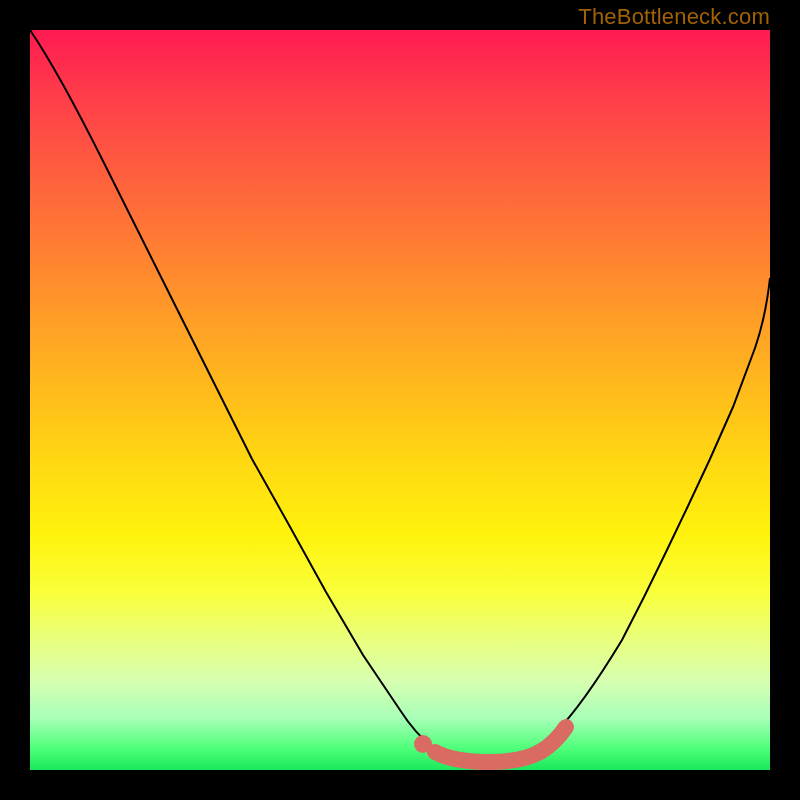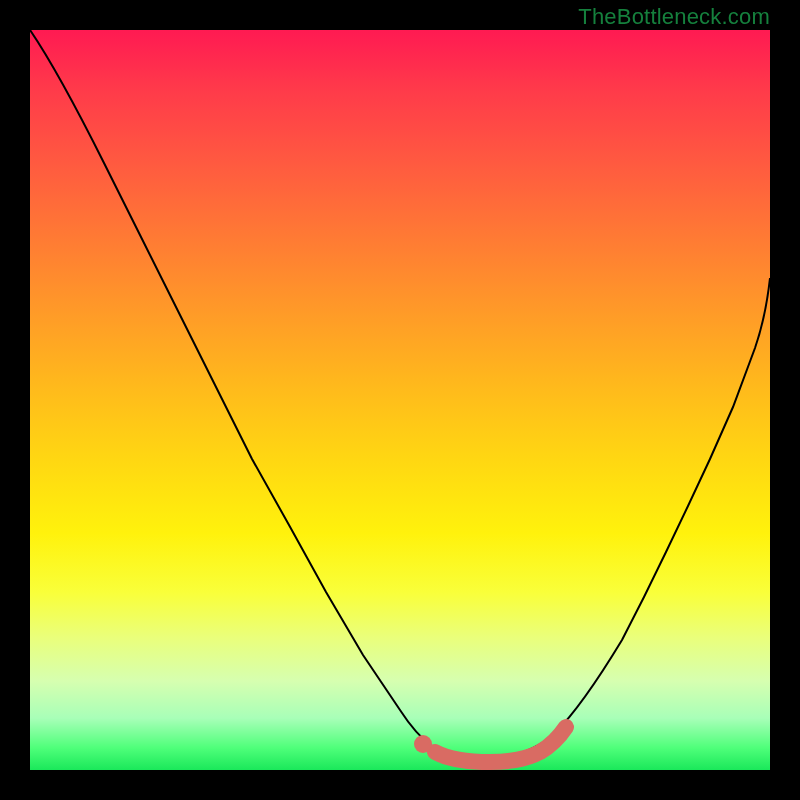--- a/index.html
+++ b/index.html
@@ -40,21 +40,21 @@
       #d6ffb0 88%,
       #a8ffb8 93%,
       #4fff7a 97%,
       #1ae85a 100%
     );
   }
   .attribution {
     position: absolute;
     top: 4px;
     right: 30px;
-    color: #15803d;
+    color: #a16207;
     font-size: 22px;
     font-weight: 500;
     letter-spacing: 0.2px;
   }
   svg.curve {
     position: absolute;
     top: 0;
     left: 0;
     width: 740px;
     height: 740px;

